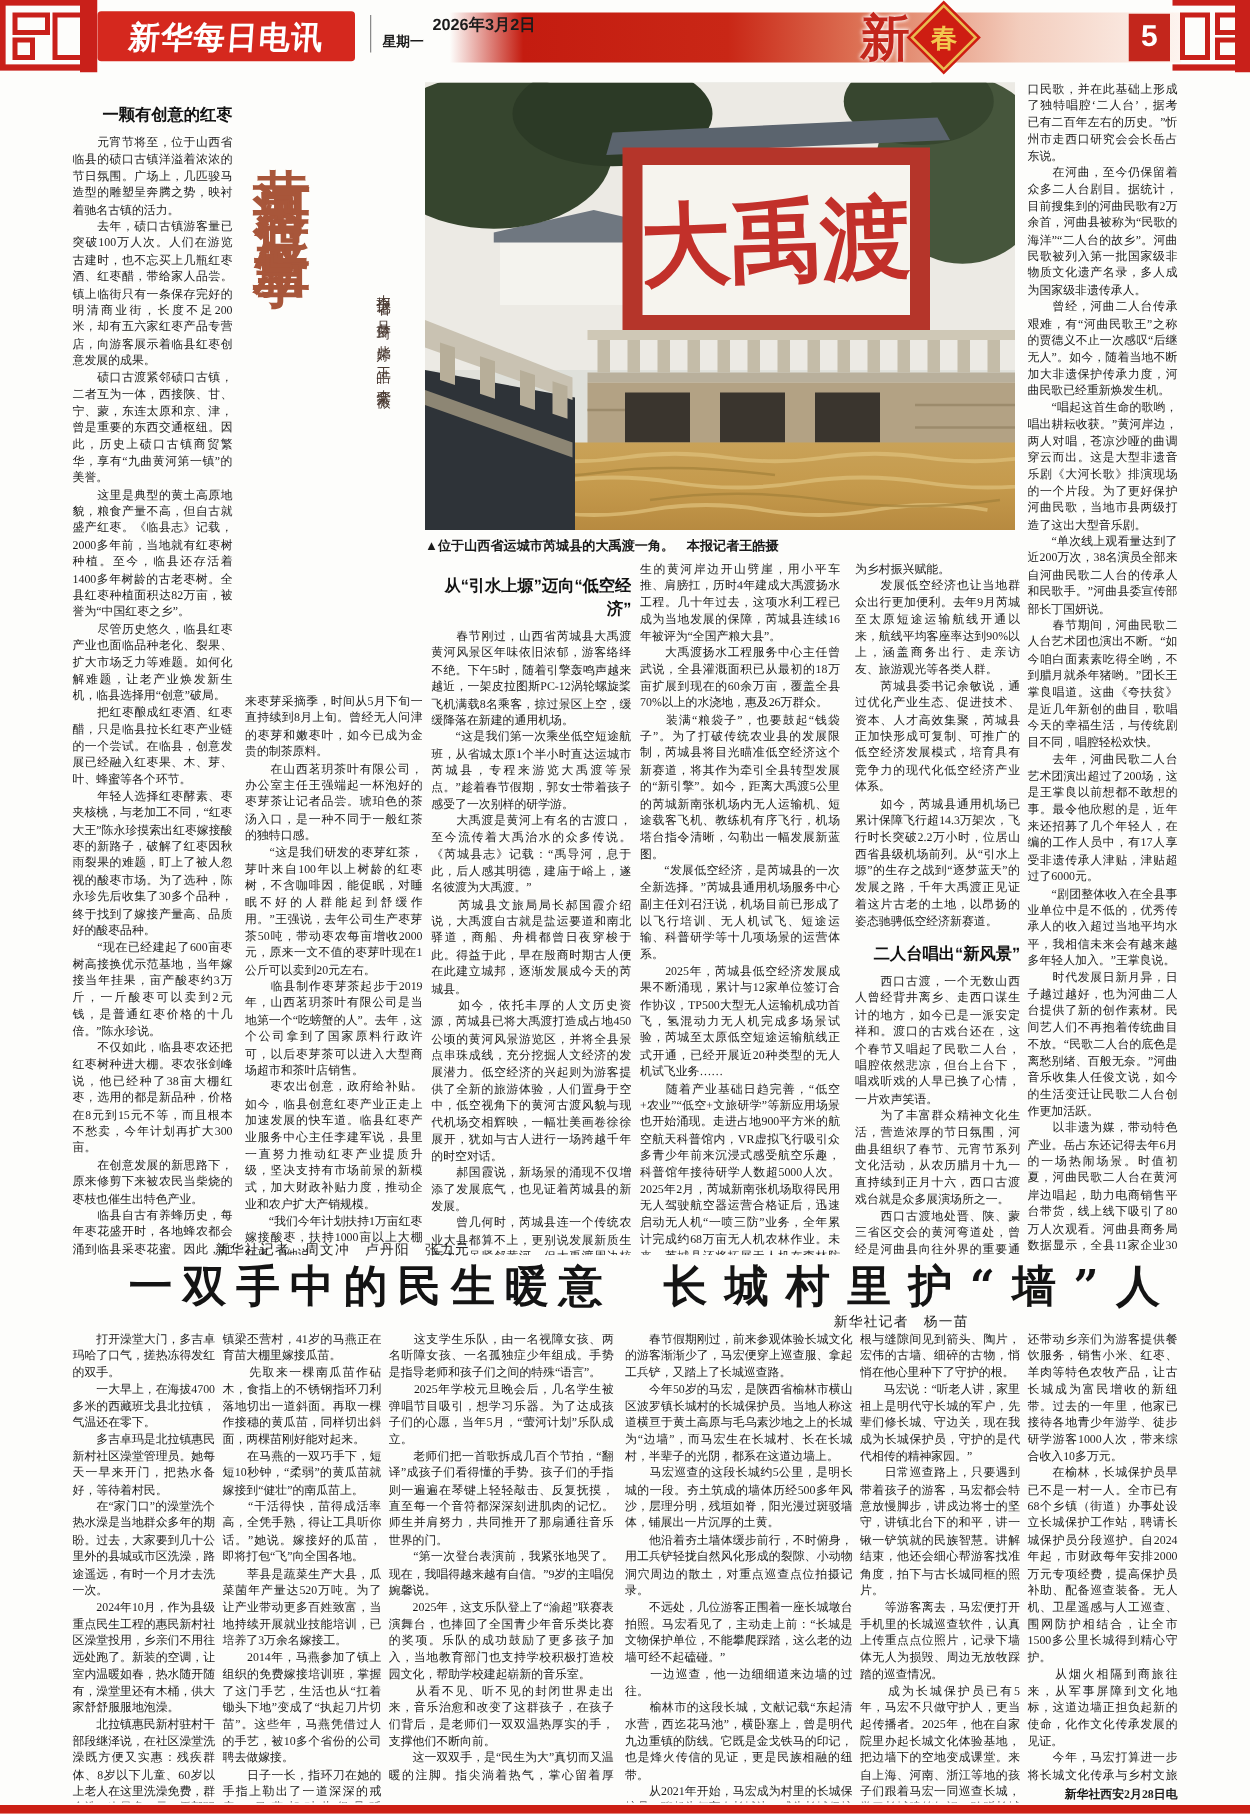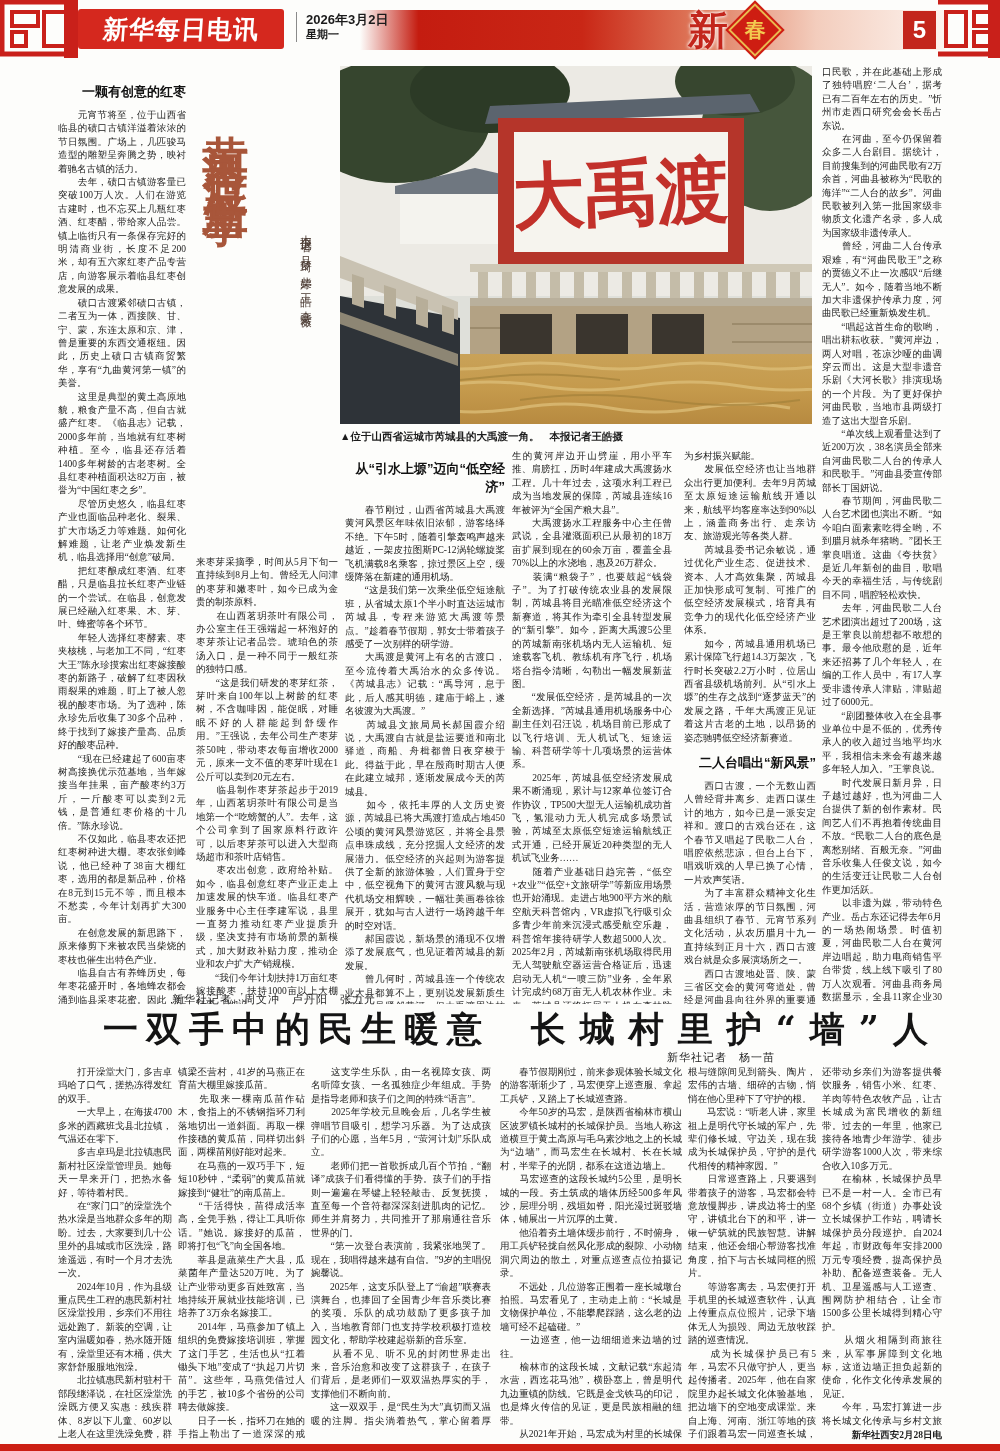--- a/index.html
+++ b/index.html
@@ -6,21 +6,21 @@
   body{width:1000px;height:1451px;position:relative;background:#fdfdfb;
        font-family:"Liberation Serif","DejaVu Serif",serif;color:#1b1b1b;overflow:hidden;}
   .abs{position:absolute;}
   
   .corner-orn{position:absolute;top:0;width:78px;height:58px;}
   .masthead-box{left:78px;top:9px;width:206px;height:40px;background:#d5281e;border-radius:3px;
       display:flex;align-items:center;justify-content:center;}
   .masthead-text{color:#fff;font-weight:bold;font-size:25px;letter-spacing:1px;
       font-family:"DejaVu Serif",serif;transform:skewX(-4deg);}
   .date-box{left:296px;top:12px;border-left:1px solid #8a8a8a;padding-left:9px;line-height:1.25;}
-  .date1{font-weight:bold;font-size:13px;font-family:"Liberation Sans",sans-serif;}
+  .date1{font-weight:bold;font-size:13px;font-family:"Liberation Sans",sans-serif;margin-left:40px;}
   .date2{font-weight:bold;font-size:11px;font-family:"Liberation Sans",sans-serif;}
   .band{left:360px;top:10px;width:585px;height:40px;
       background:linear-gradient(90deg,rgba(255,255,255,0) 0%,#c41c10 10%,#c92716 38%,#df7a5c 58%,#f3cdbd 78%,#fdf4ef 100%);}
   .banner{left:688px;top:6px;height:48px;display:flex;align-items:center;gap:8px;}
   .banner-char{color:#c3261c;font-weight:bold;font-size:40px;font-family:"DejaVu Serif",serif;
       text-shadow:0 0 3px #fff,0 0 4px #fff;}
   .banner-rest{letter-spacing:7px;}
   .diamond{width:34px;height:34px;background:#ce1d12;border:2px solid #e9bb50;transform:rotate(45deg);
       display:flex;align-items:center;justify-content:center;box-shadow:0 0 0 2px #ce1d12;}
   .diamond span{transform:rotate(-45deg);color:#f3c94f;font-weight:bold;font-size:21px;}

